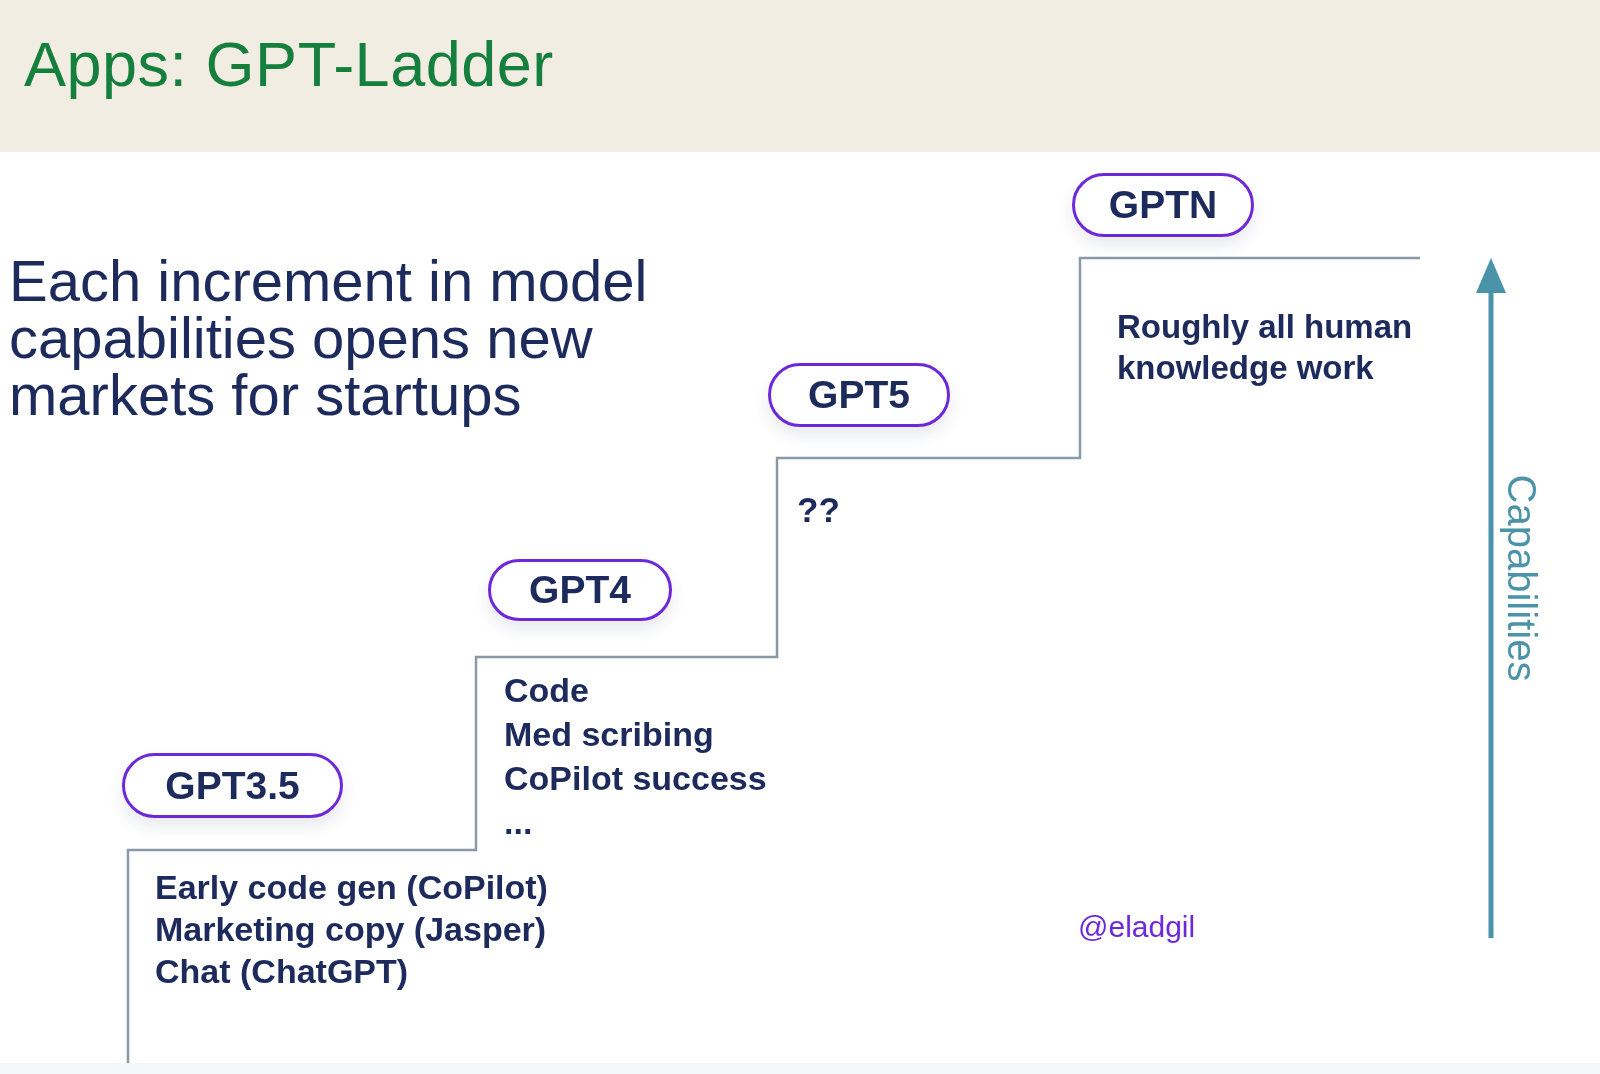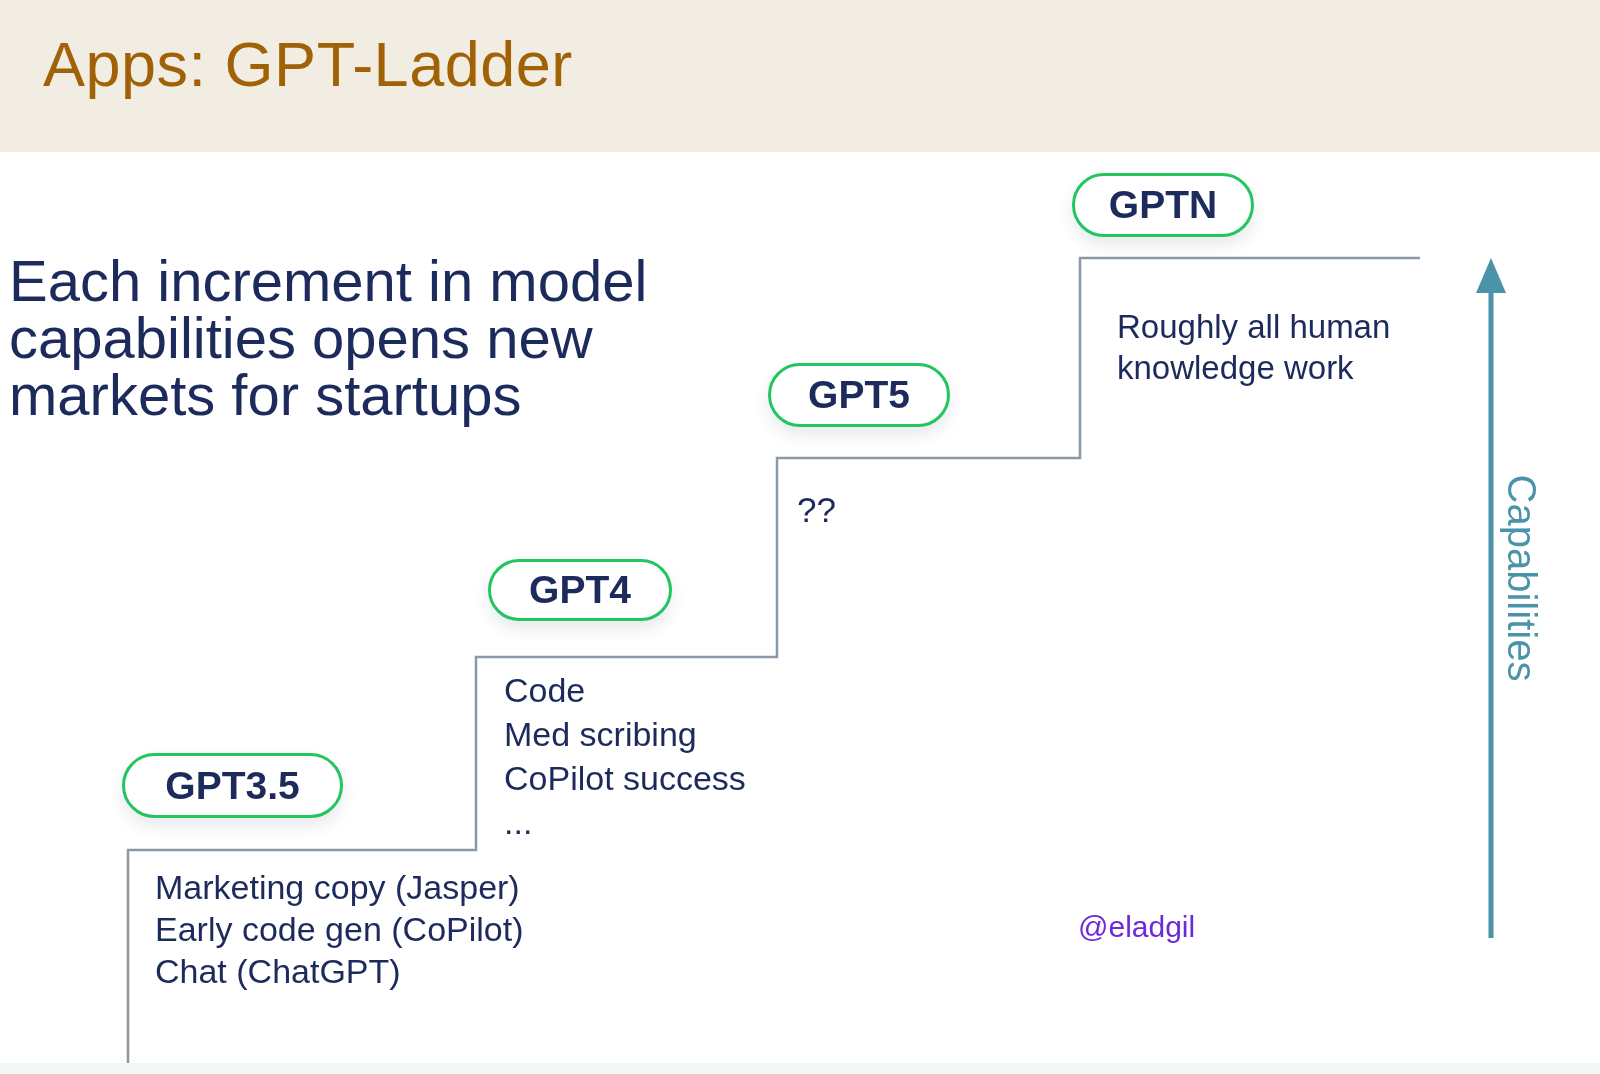--- a/index.html
+++ b/index.html
@@ -17,59 +17,58 @@
     left: 0; top: 0;
     width: 100%; height: 152px;
     background: #f2ede3;
   }
   .slide-title {
     position: absolute;
     left: 24px; top: 28px;
     font-size: 63px;
     font-weight: 400;
     letter-spacing: 0.5px;
-    color: #a16207;
-    margin-left: 19px;
+    color: #15803d;
   }
   .intro-text {
     position: absolute;
     left: 9px; top: 252px;
     font-size: 58px;
     line-height: 57px;
     font-weight: 400;
     color: #1d2a5c;
     white-space: pre-line;
   }
   .stairs-svg {
     position: absolute;
     left: 0; top: 0;
     width: 1600px; height: 1074px;
   }
   .pill {
     position: absolute;
     background: #ffffff;
-    border: 3px solid #22c55e;
+    border: 3px solid #6d28d9;
     border-radius: 36px;
     display: flex;
     align-items: center;
     justify-content: center;
     font-weight: 700;
     font-size: 39px;
     color: #1d2a5c;
     box-shadow: 0 8px 16px rgba(29, 42, 92, 0.10);
   }
   .pill-gpt35 { left: 122px; top: 753px; width: 215px; height: 59px; }
   .pill-gpt4  { left: 488px; top: 559px; width: 178px; height: 56px; }
   .pill-gpt5  { left: 768px; top: 363px; width: 176px; height: 58px; }
   .pill-gptn  { left: 1072px; top: 173px; width: 176px; height: 58px; }
   .step-list {
     position: absolute;
     font-size: 34px;
     color: #1d2a5c;
-    font-weight: 400;
+    font-weight: 700;
   }
   .list-gpt35 { left: 155px; top: 866px; line-height: 42px; }
   .list-gpt4  { left: 504px; top: 668px; line-height: 44px; }
   .qq         { left: 797px; top: 490px; font-size: 35px; }
   .gptn-note  { left: 1117px; top: 306px; width: 320px; line-height: 41px; font-size: 33px; }
   .capabilities-label {
     position: absolute;
     left: 1372px; top: 556px;
     width: 300px; height: 44px;
     text-align: center;
@@ -117,22 +116,22 @@
     <span>GPT4</span>
   </div>
   <div class="pill pill-gpt5">
     <span>GPT5</span>
   </div>
   <div class="pill pill-gptn">
     <span>GPTN</span>
   </div>
 
   <div class="step-list list-gpt35">
+    <div>Early code gen (CoPilot)</div>
     <div>Marketing copy (Jasper)</div>
-    <div>Early code gen (CoPilot)</div>
     <div>Chat (ChatGPT)</div>
   </div>
 
   <div class="step-list list-gpt4">
     <div>Code</div>
     <div>Med scribing</div>
     <div>CoPilot success</div>
     <div>...</div>
   </div>
 

